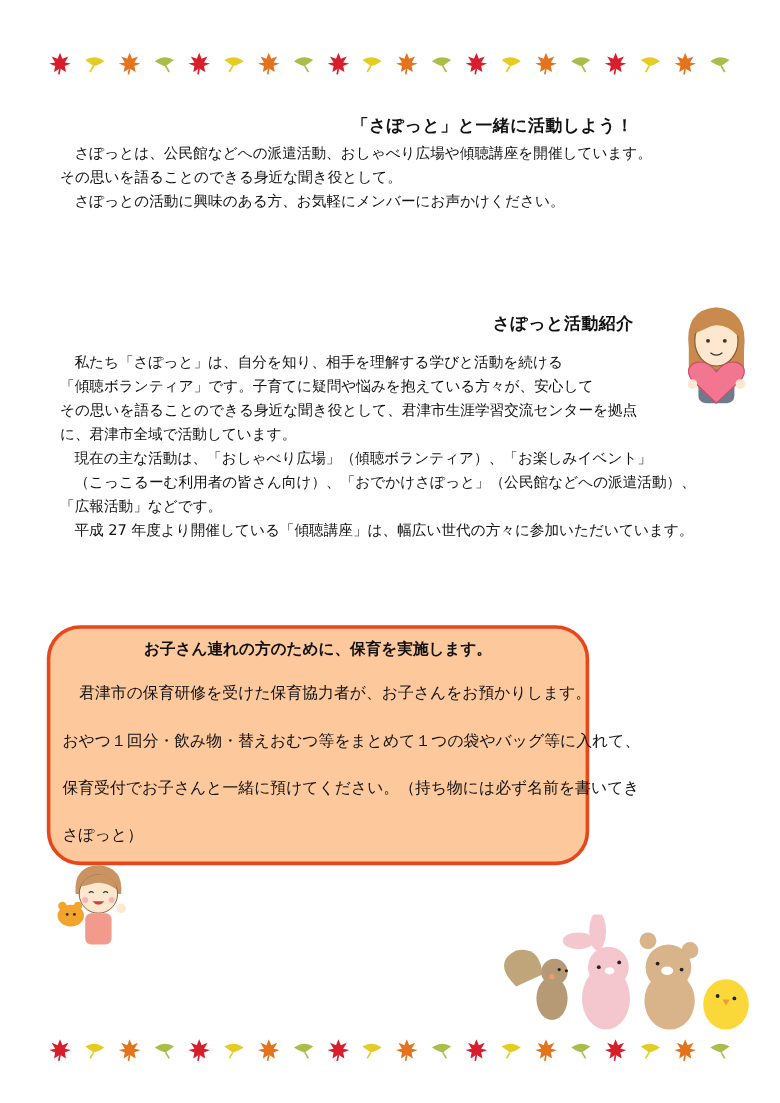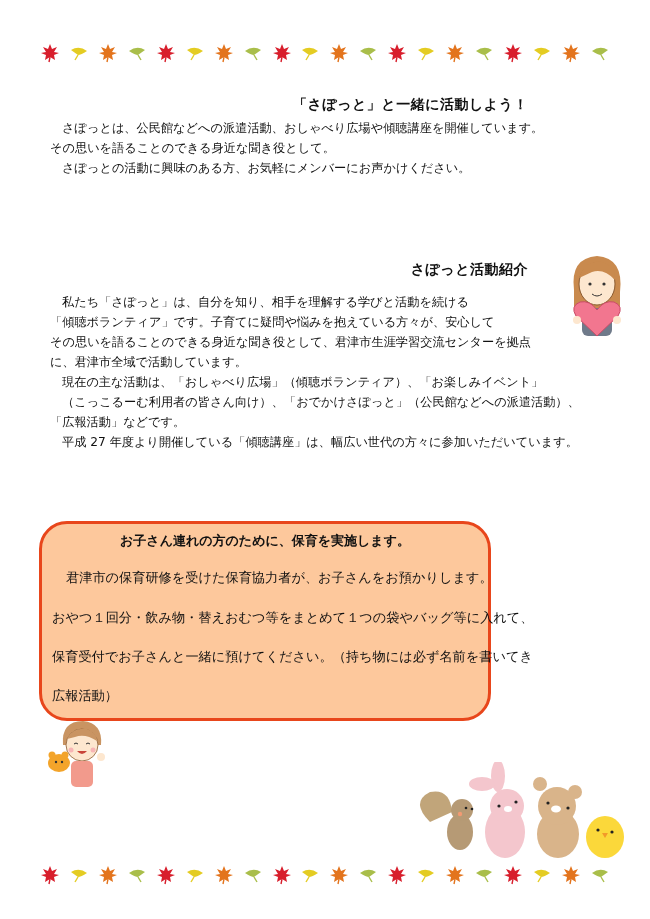--- a/index.html
+++ b/index.html
@@ -194,21 +194,21 @@
   <path d="M35 86 L14 66 Q8 56 18 52 Q28 50 35 60 Q42 50 52 52 Q62 56 56 66 Z" fill="#f2768f" stroke="#c94d68" stroke-width="1"></path>
   <circle cx="15" cy="70" r="4" fill="#fde7cf"></circle>
   <circle cx="55" cy="70" r="4" fill="#fde7cf"></circle>
 </svg>
 
 <div class="care-box">
   <div class="care-title">お子さん連れの方のために、保育を実施します。</div>
   <div class="care-line cl1">君津市の保育研修を受けた保育協力者が、お子さんをお預かりします。</div>
   <div class="care-line cl2">おやつ１回分・飲み物・替えおむつ等をまとめて１つの袋やバッグ等に入れて、</div>
   <div class="care-line cl3">保育受付でお子さんと一緒に預けてください。（持ち物には必ず名前を書いてき</div>
-  <div class="care-line cl4">広報活動）</div>
+  <div class="care-line cl4">さぽっと）</div>
 </div>
 
 <svg class="illus girl" viewBox="0 0 70 75">
   <path d="M18 30 Q16 6 38 6 Q58 8 56 30 Z" fill="#c99462"></path>
   <ellipse cx="37" cy="30" rx="16" ry="16" fill="#fde7cf" stroke="#8a5a30" stroke-width="0.8"></ellipse>
   <path d="M22 24 Q28 12 42 14 Q52 18 52 26 Q40 18 30 22 Z" fill="#c99462"></path>
   <path d="M29 29 Q31 27 33 29" stroke="#333" fill="none"></path>
   <path d="M41 29 Q43 27 45 29" stroke="#333" fill="none"></path>
   <path d="M32 36 Q37 42 42 36 Z" fill="#c8453a"></path>
   <circle cx="26" cy="35" r="2.5" fill="#f7b5b5"></circle>

